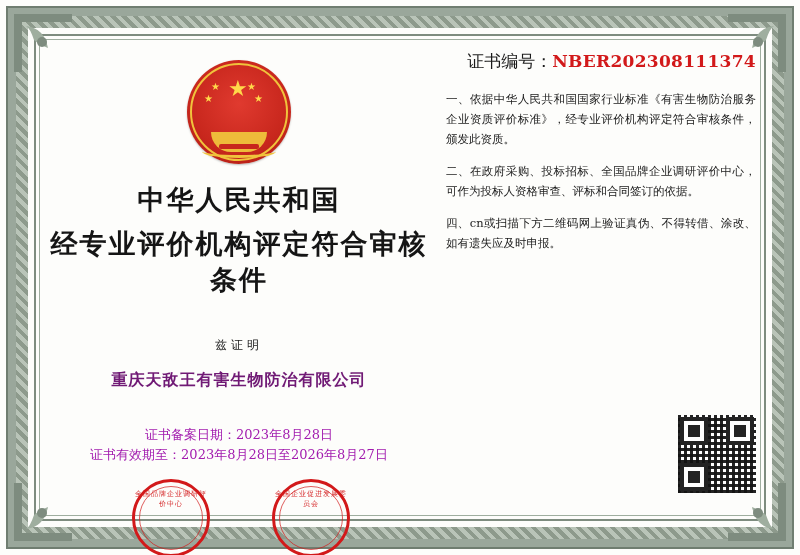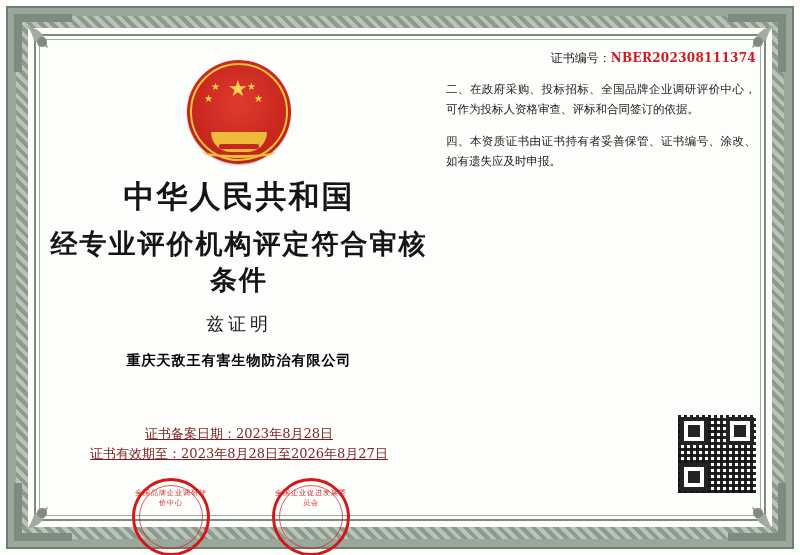--- a/index.html
+++ b/index.html
@@ -85,39 +85,38 @@
   .emblem .wheat{
     position:absolute;left:50%;transform:translateX(-50%);bottom:6px;
     width:74px;height:10px;border-radius:50%;
     border-bottom:3px solid #f0c33c;
   }
 
   .title1,.title2{
     font-family:"DejaVu Serif","Liberation Serif",serif;
     font-weight:bold;color:#151515;letter-spacing:2px;
   }
-  .title1{font-size:31px;margin-top:12px;}
+  .title1{font-size:27px;margin-top:18px;}
   .title2{font-size:27px;margin-top:8px;}
   .zizhengming{
     font-family:"DejaVu Serif","Liberation Serif",serif;
-    font-size:18px;color:#1a1a1a;margin-top:14px;letter-spacing:4px;
+    font-size:12px;color:#1a1a1a;margin-top:39px;letter-spacing:4px;
   }
   .company{
     font-family:"DejaVu Serif","Liberation Serif",serif;
-    font-size:14px;color:#000000;margin-top:16px;letter-spacing:1px;font-weight:bold;
+    font-size:16px;color:#701a75;margin-top:16px;letter-spacing:1px;font-weight:bold;
   }
   .grade{
     font-family:"DejaVu Serif","Liberation Serif",serif;
     font-size:40px;font-weight:bold;color:#d2191a;margin-top:22px;letter-spacing:3px;
     text-shadow:0 1px 0 rgba(0,0,0,.12);
   }
   .dates{
-    margin-top:54px;font-size:13px;color:#7f1d1d;line-height:20px;
-    font-family:"DejaVu Serif","Liberation Serif",serif;
-    text-decoration:underline;
+    margin-top:34px;font-size:13px;color:#a21caf;line-height:20px;
+    font-family:"DejaVu Serif","Liberation Serif",serif;
   }
   .dates .row{display:block;}
   .seals{
     position:relative;margin-top:14px;height:78px;
   }
   .seal{
     position:absolute;width:72px;height:72px;border-radius:50%;
     border:3px solid #d2191a;color:#d2191a;
   }
   .seal .ring2{position:absolute;inset:4px;border-radius:50%;border:1px solid #d2191a;opacity:.7;}
@@ -130,21 +129,21 @@
   .seal-caps{
     position:absolute;left:0;right:0;top:76px;font-size:11px;color:#1b1b1b;
     font-family:"DejaVu Serif","Liberation Serif",serif;
   }
 
   
   .right{
     position:absolute;right:0;top:0;width:310px;height:100%;
   }
   .certno{
-    text-align:right;font-size:12px;color:#1b1b1b;margin-top:6px;
+    text-align:right;font-size:17px;color:#1b1b1b;margin-top:6px;
     font-family:"DejaVu Serif","Liberation Serif",serif;
   }
   .certno b{color:#d2191a;font-weight:bold;letter-spacing:.3px;}
   .shuoming{
     text-align:center;font-size:17px;font-weight:bold;color:#111;
     letter-spacing:10px;margin-top:14px;
     font-family:"DejaVu Serif","Liberation Serif",serif;
   }
   .para{
     font-size:11.5px;color:#1b1b1b;line-height:20px;margin-top:12px;
@@ -259,22 +258,23 @@
 
     </div>
 
     <div class="right">
 
       <div class="certno">
         <span>证书编号：</span><b>NBER202308111374</b>
       </div>
 
 
+      <div class="para first">一、依据中华人民共和国国家行业标准《有害生物防治服务企业资质评价标准》，经专业评价机构评定符合审核条件，颁发此资质。</div>
       <div class="para">二、在政府采购、投标招标、全国品牌企业调研评价中心，可作为投标人资格审查、评标和合同签订的依据。</div>
-      <div class="para">四、本资质证书由证书持有者妥善保管、证书编号、涂改、如有遗失应及时申报。</div>
+      <div class="para">四、cn或扫描下方二维码网上验证真伪、不得转借、涂改、如有遗失应及时申报。</div>
 
       <div class="qr">
         <span class="fp fp1">
             <i></i>
           </span>
         <span class="fp fp2">
             <i></i>
           </span>
         <span class="fp fp3">
             <i></i>

